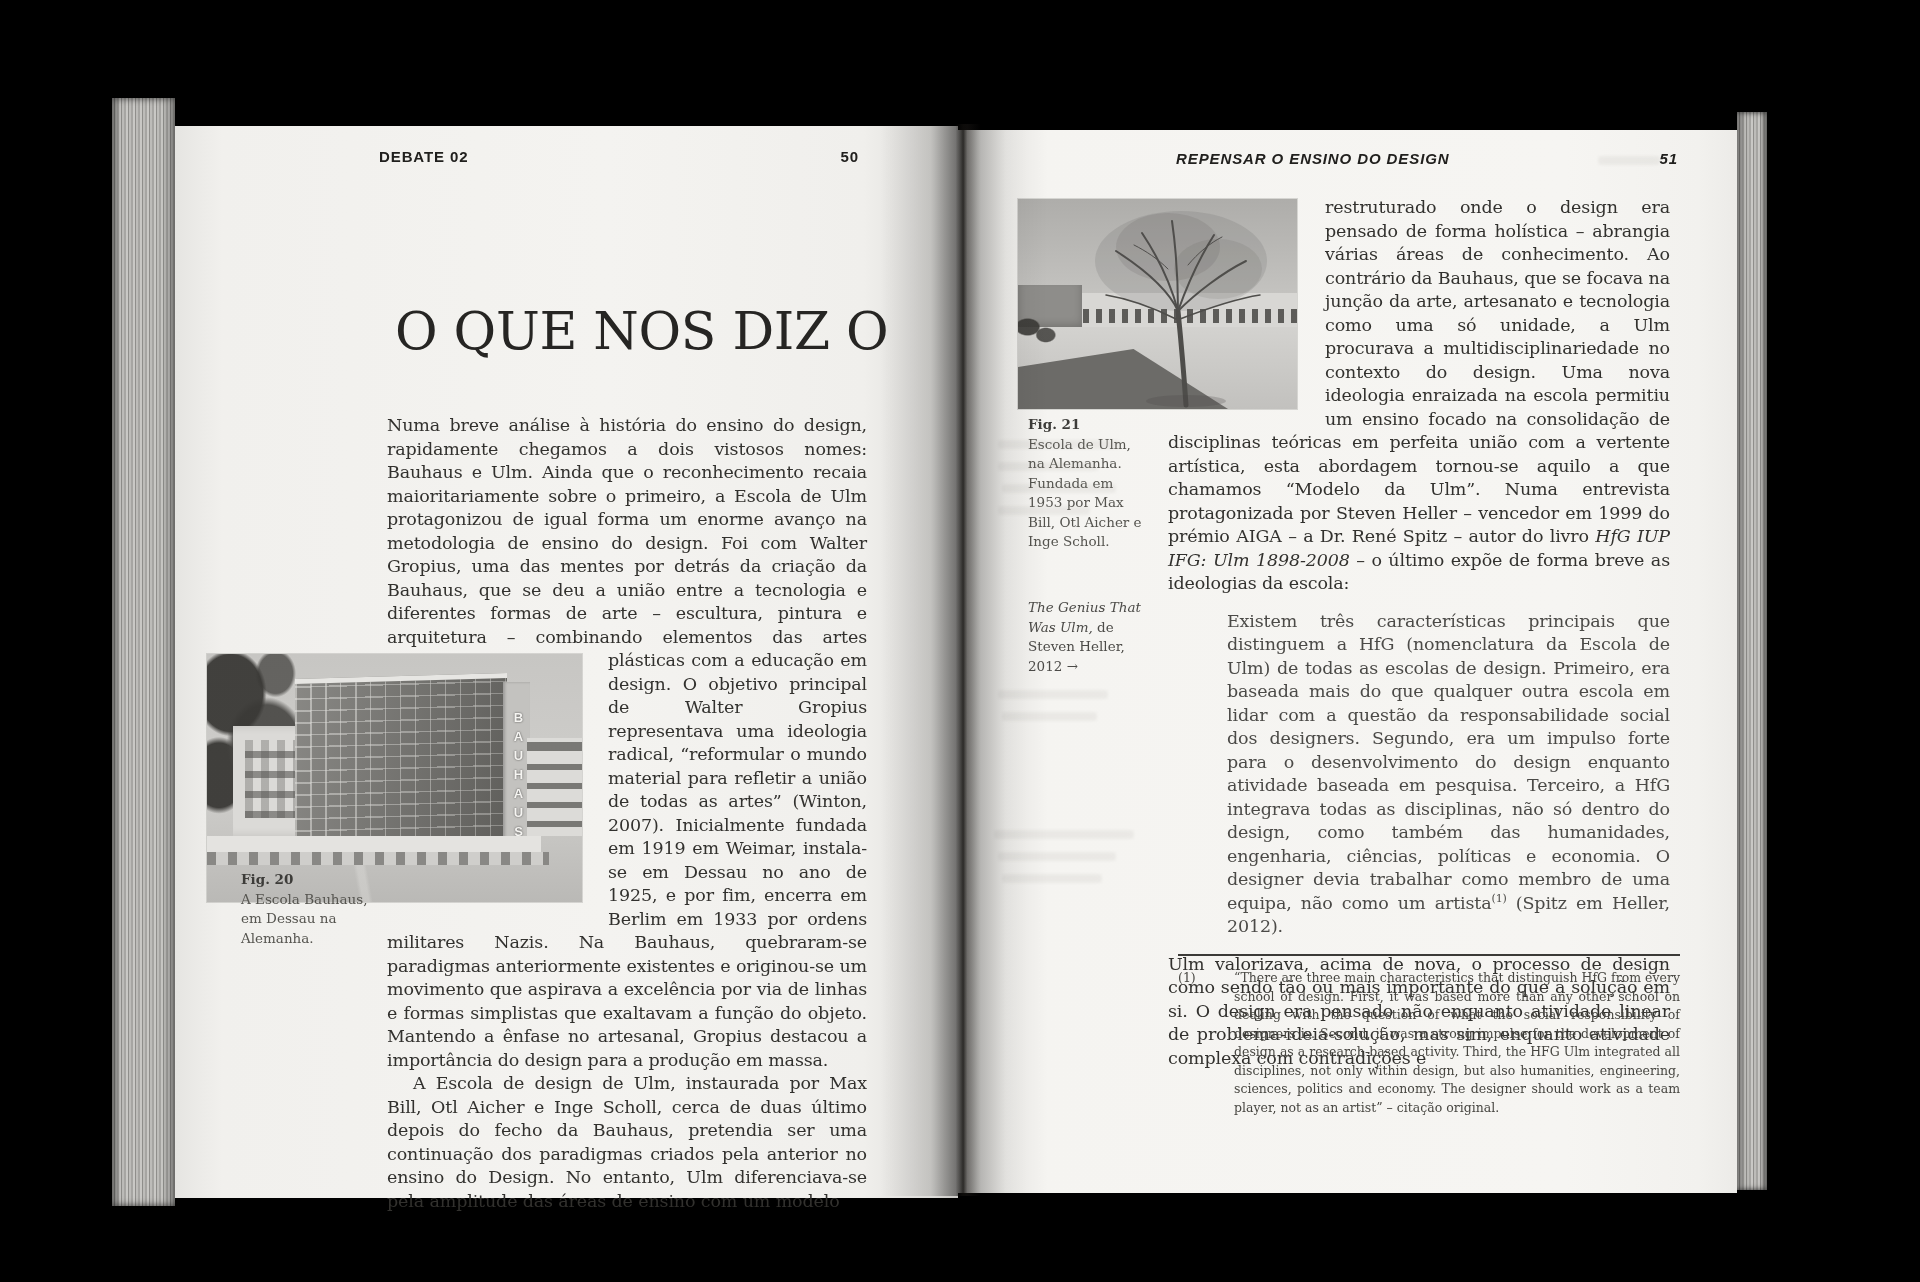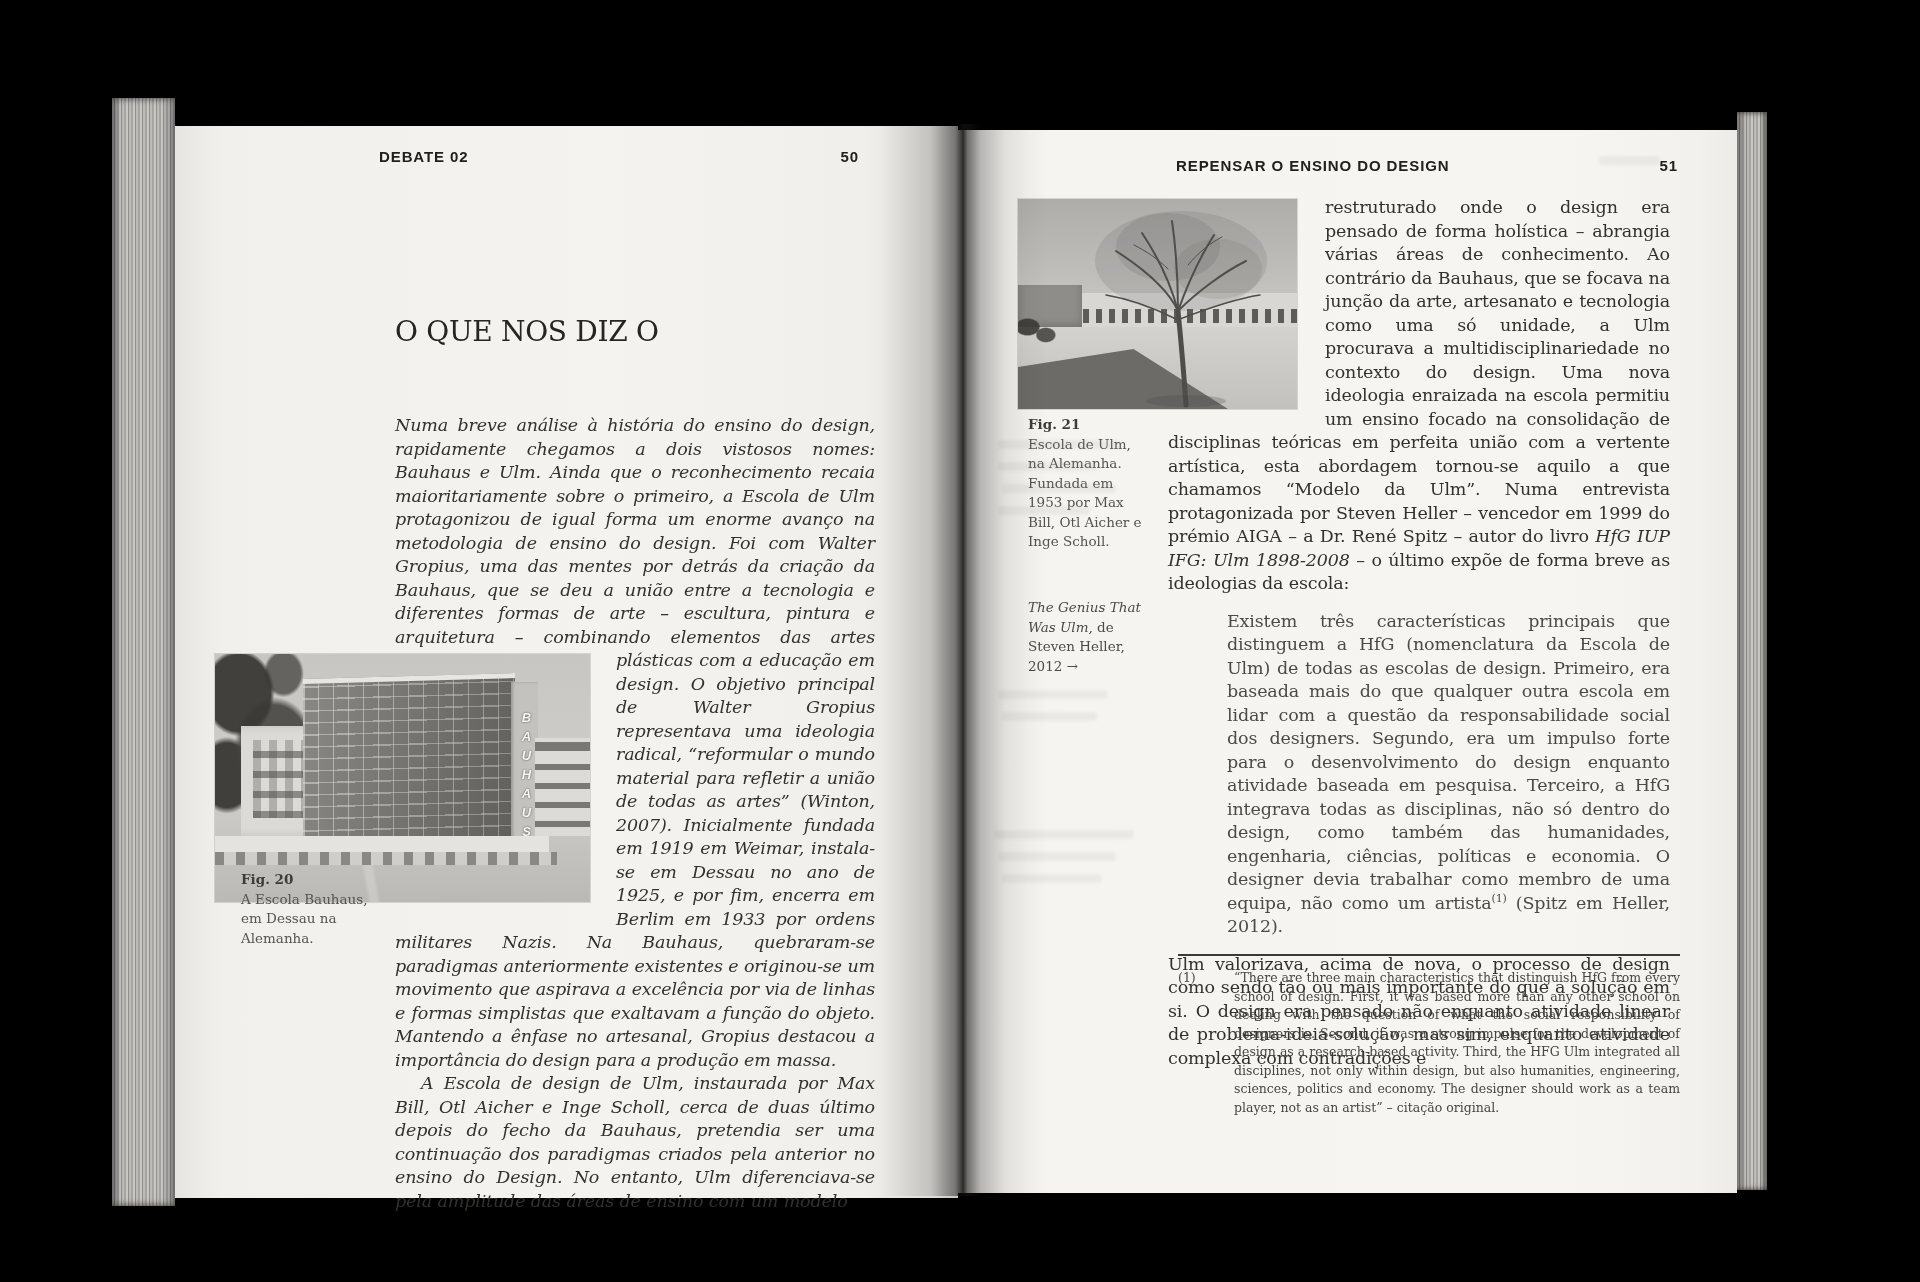--- a/index.html
+++ b/index.html
@@ -35,30 +35,30 @@
       rgba(15,13,11,.85) 49.5%, rgba(25,22,20,.55) 52%,
       rgba(0,0,0,.22) 60%, rgba(0,0,0,.06) 75%, rgba(0,0,0,0) 100%);
   }
   
   .running-head{
     position:absolute;display:flex;justify-content:space-between;align-items:baseline;
     font-family:"Liberation Sans", sans-serif;font-weight:700;font-size:15px;
     letter-spacing:.9px;color:#21201e;
   }
   .lp-header{left:204px;top:22px;width:480px;}
-  .rp-header{left:218px;top:27px;width:502px;}
+  .rp-header{left:218px;top:20px;width:502px;font-style:italic;}
   
   .lp-title{
     position:absolute;left:220px;top:182px;width:500px;
-    font-size:28px;line-height:47px;color:#262523;letter-spacing:-.3px;
+    font-size:52px;line-height:47px;color:#262523;letter-spacing:-.3px;
   }
   .lp-body{
-    position:absolute;left:220px;top:288px;width:480px;
+    position:absolute;left:212px;top:288px;width:480px;
     font-size:17.5px;line-height:23.5px;color:#32312e;
-    text-align:justify;hyphens:auto;-webkit-hyphens:auto;letter-spacing:-.15px;font-style:italic;
+    text-align:justify;hyphens:auto;-webkit-hyphens:auto;letter-spacing:-.15px;
   }
   .lp-body p{margin:0;}
   .para-indent{text-indent:26px;}
   
   .fig20-float{
     float:left;width:375px;height:248px;margin:5px 26px 8px -180px;
     position:relative;display:block;overflow:hidden;
     background:linear-gradient(180deg,#c7c6c3 0%,#cfcecb 55%,#bab9b6 100%);
     box-shadow:0 0 0 1px rgba(120,119,116,.25);
   }

